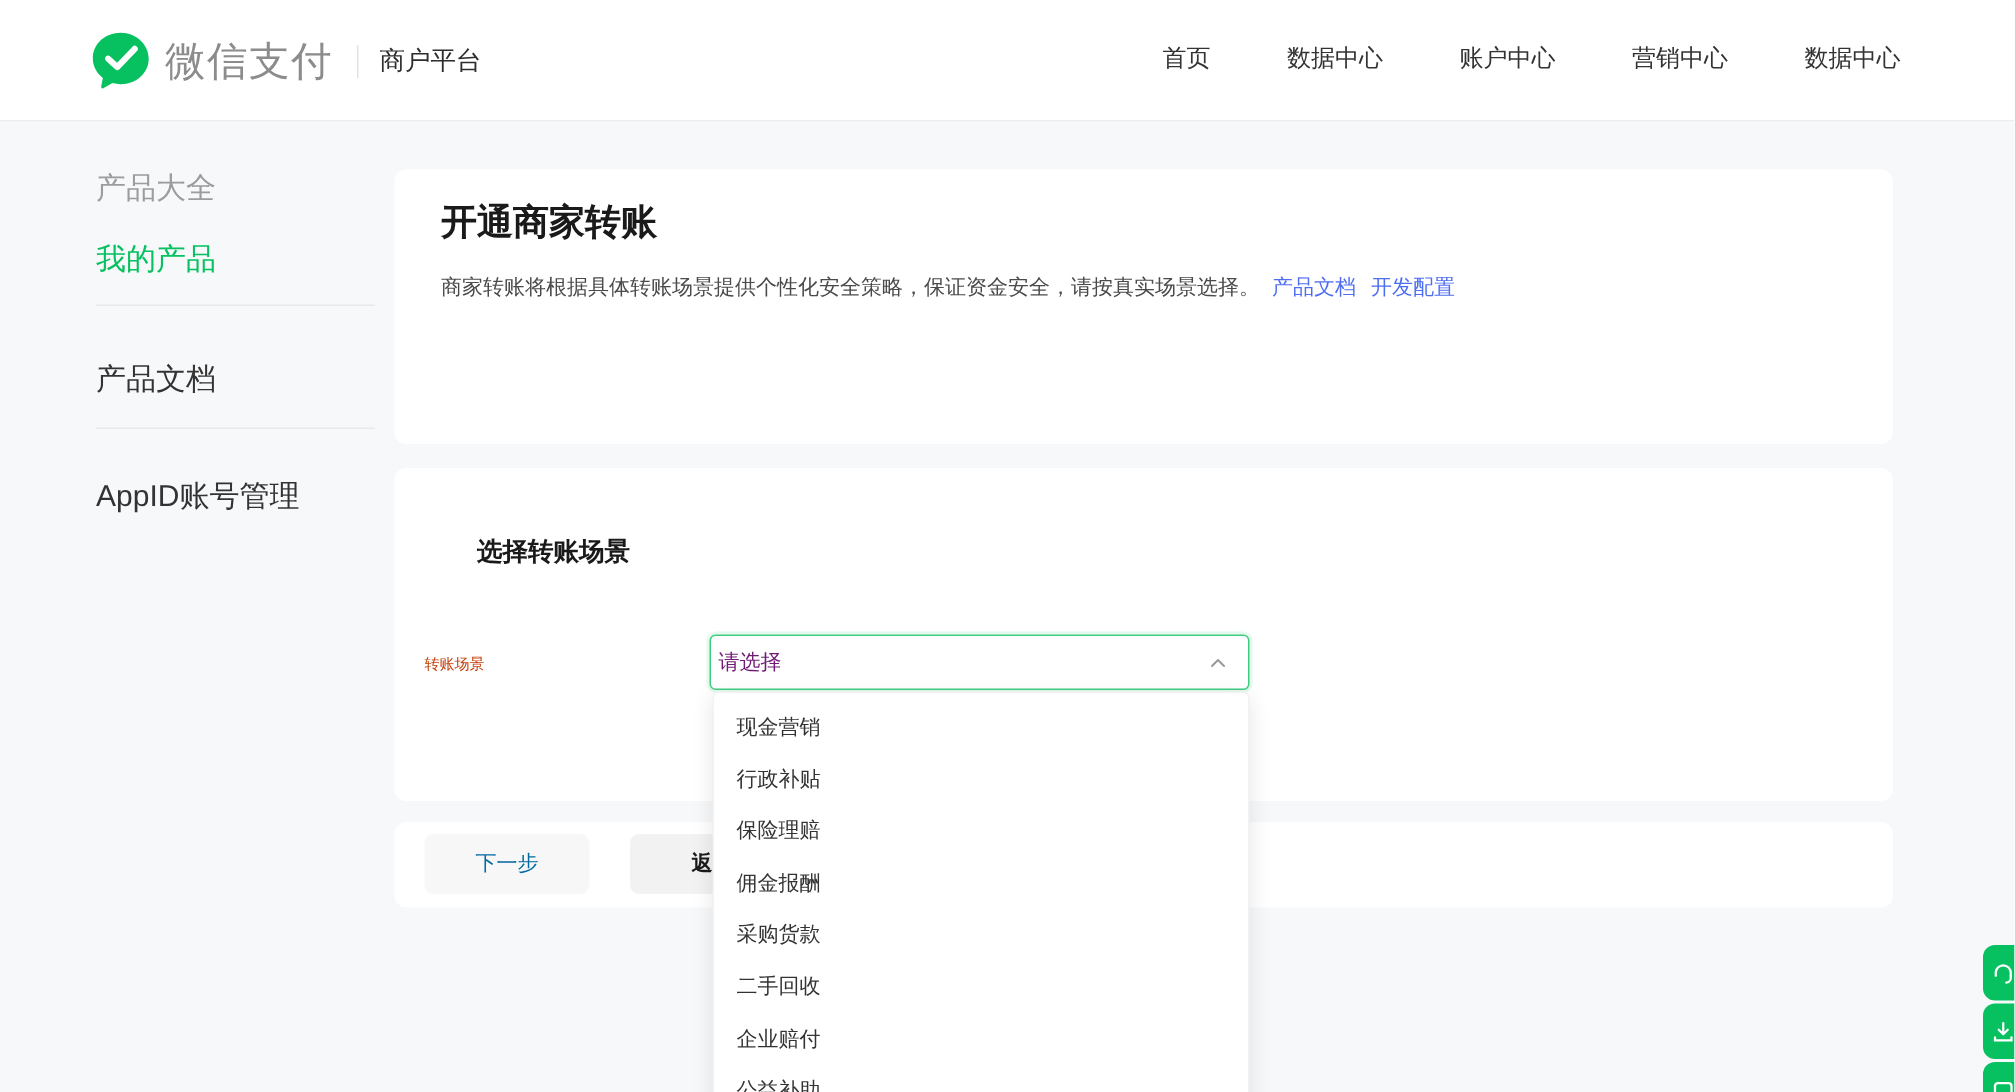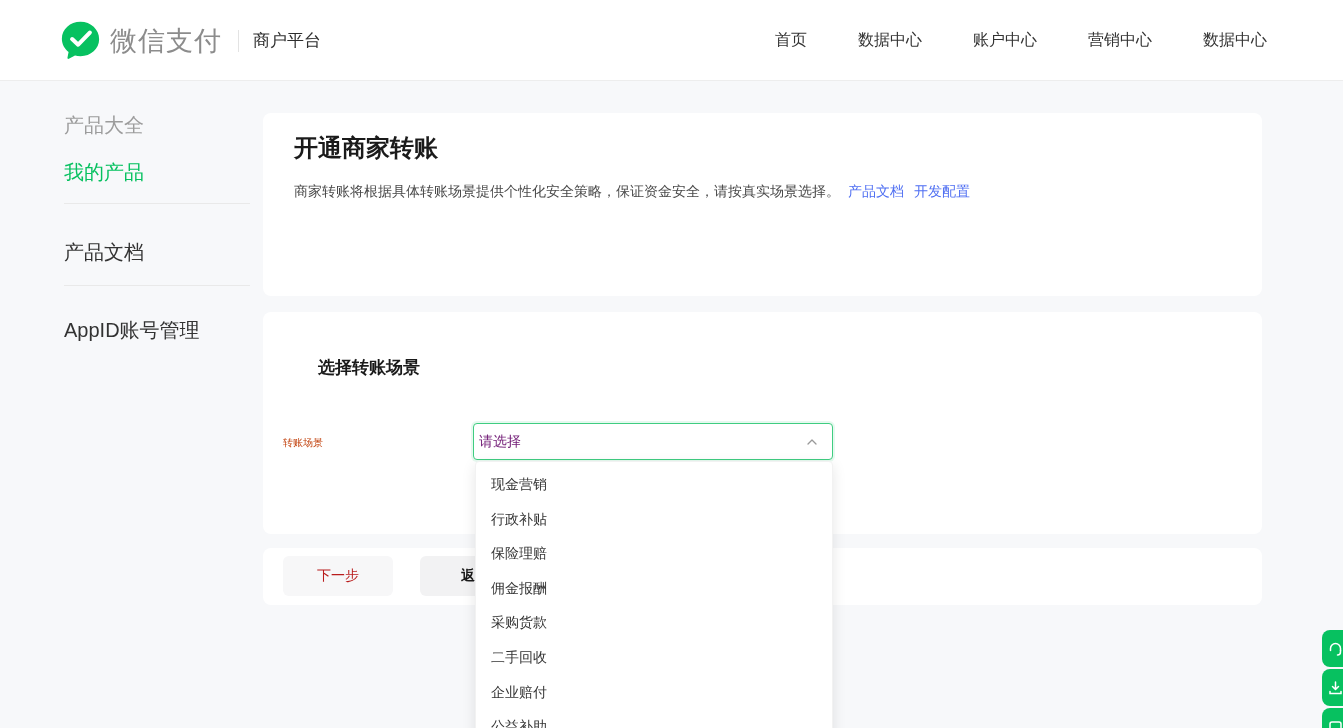--- a/index.html
+++ b/index.html
@@ -79,21 +79,21 @@
   .dropdown-item {
     height:34.6px; line-height:34.6px; padding-left:15px;
     font-size:14px; color:#333; cursor:pointer; white-space:nowrap;
   }
 
   
   .btn {
     position:absolute; top:8px; width:110px; height:40px; border:none; border-radius:6px;
     font-size:14px; font-family:inherit; cursor:pointer;
   }
-  .btn-next { left:20px; background:#f7f7f8; color:#b91c1c; cursor:not-allowed; }
+  .btn-next { left:20px; background:#f7f7f8; color:#0369a1; cursor:not-allowed; }
   .btn-back { left:157px; background:#f2f2f3; color:#1a1a1a; font-weight:600; }
 
   
   .float-stack { position:absolute; left:1322px; top:630px; z-index:30; }
   .float-btn {
     width:42px; height:37px; margin-bottom:2px; background:#07C160;
     border-radius:8px 0 0 8px; display:flex; align-items:center; cursor:pointer;
   }
   .float-btn svg { margin-left:5px; }
 </style>

